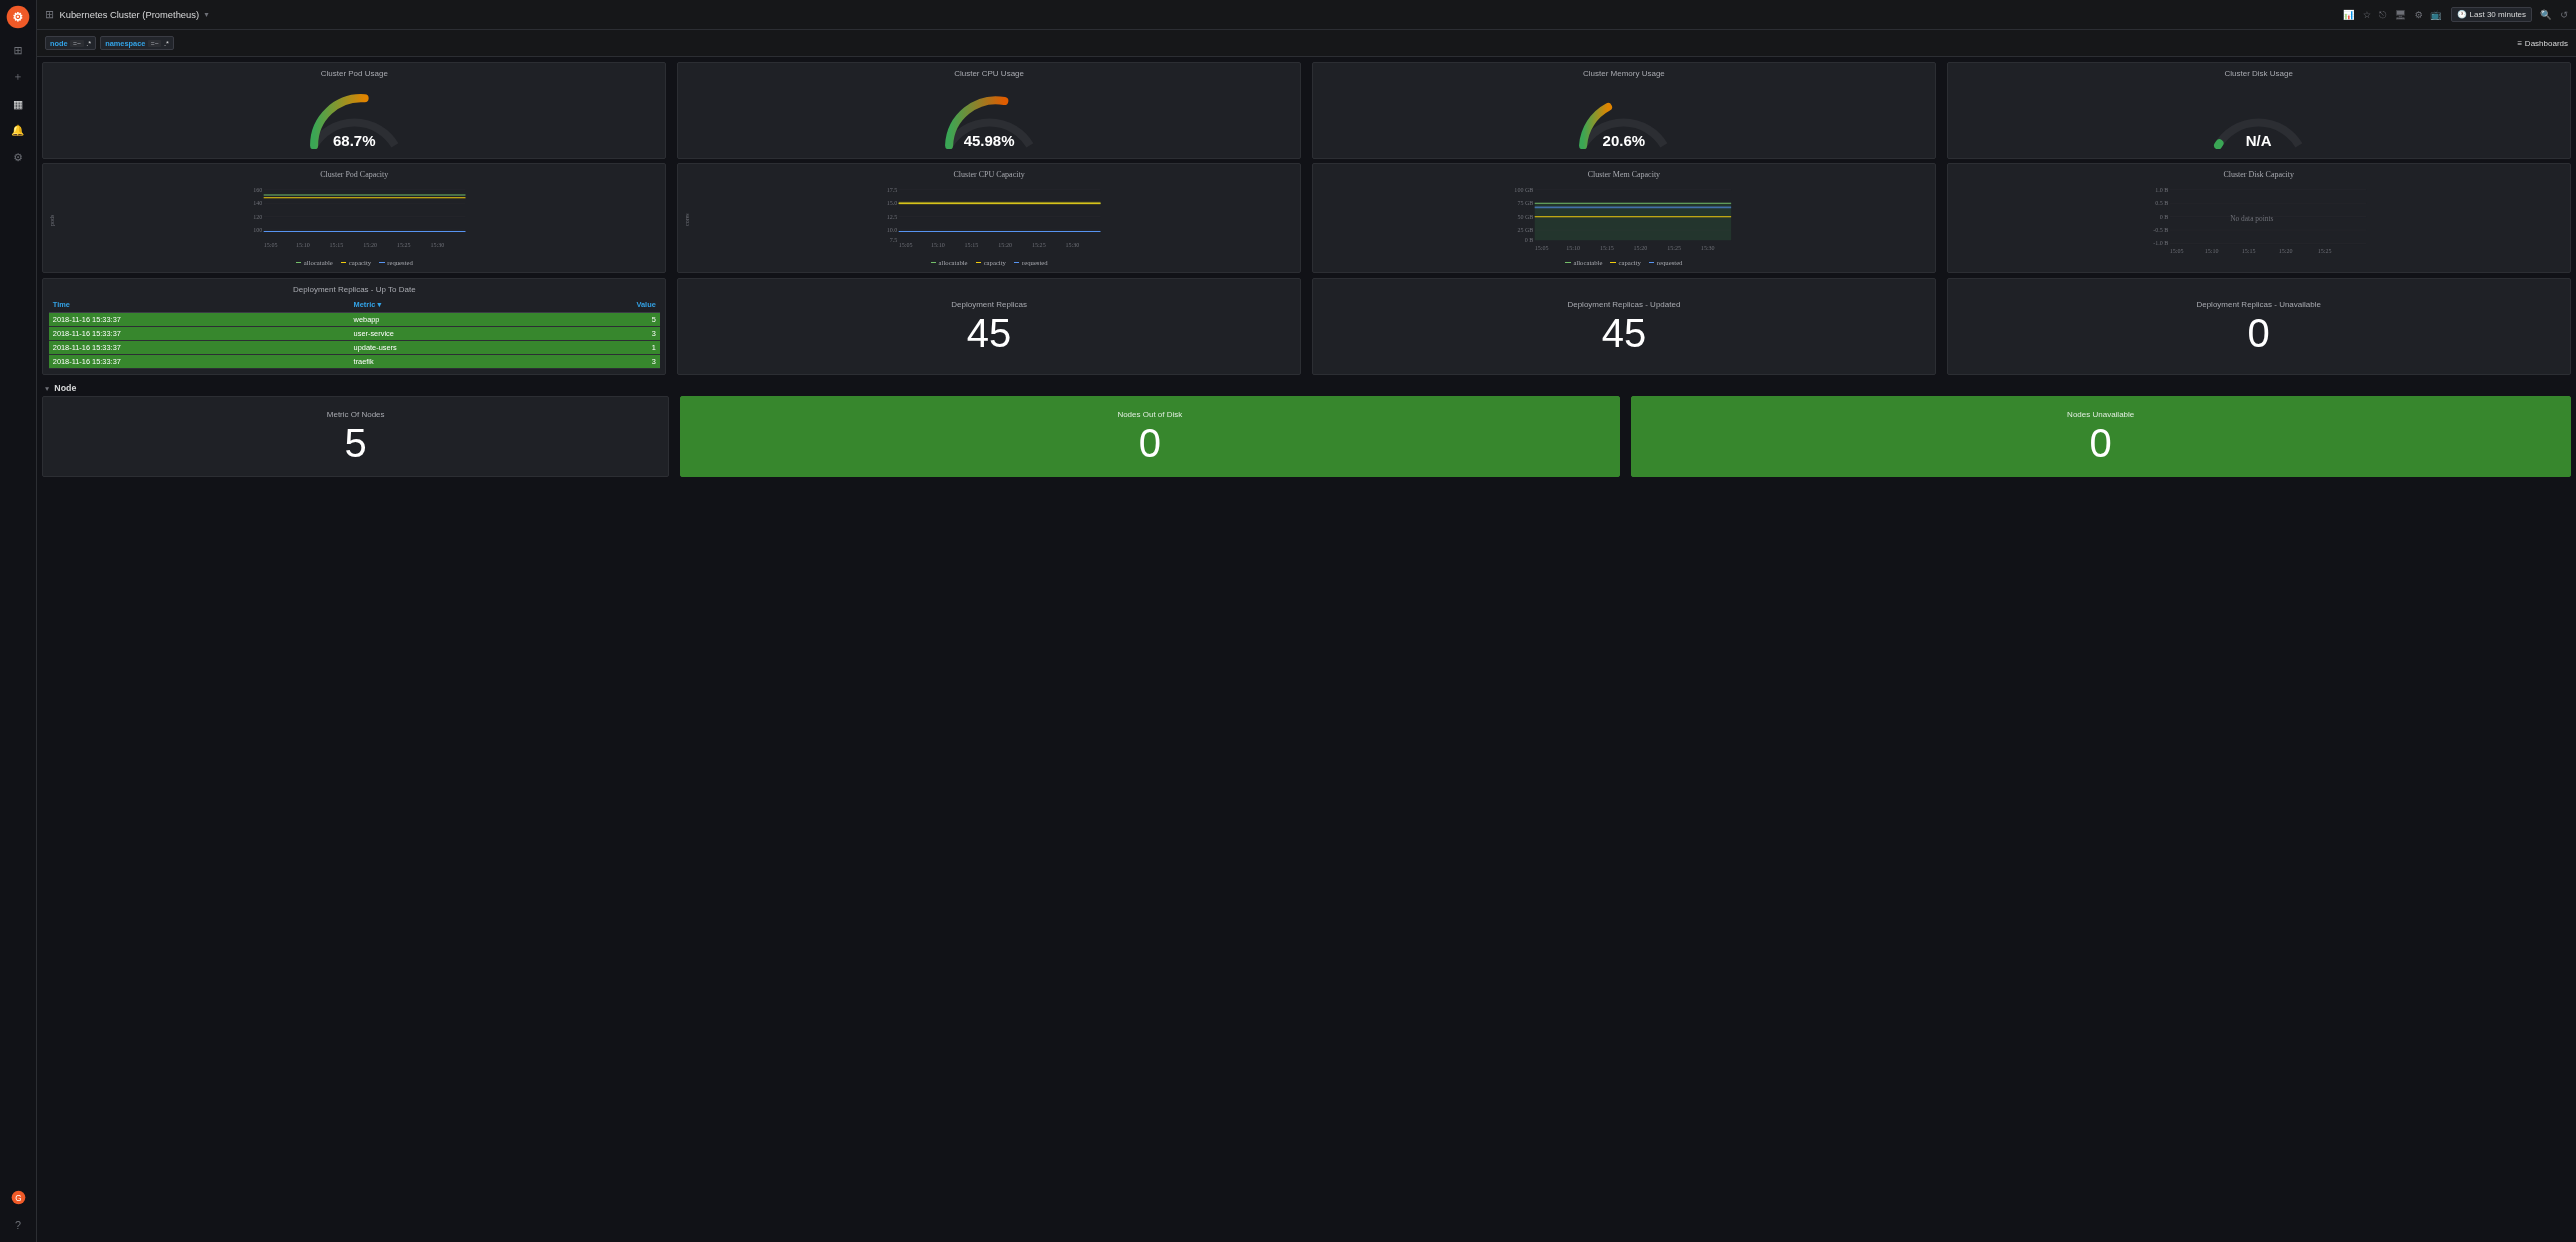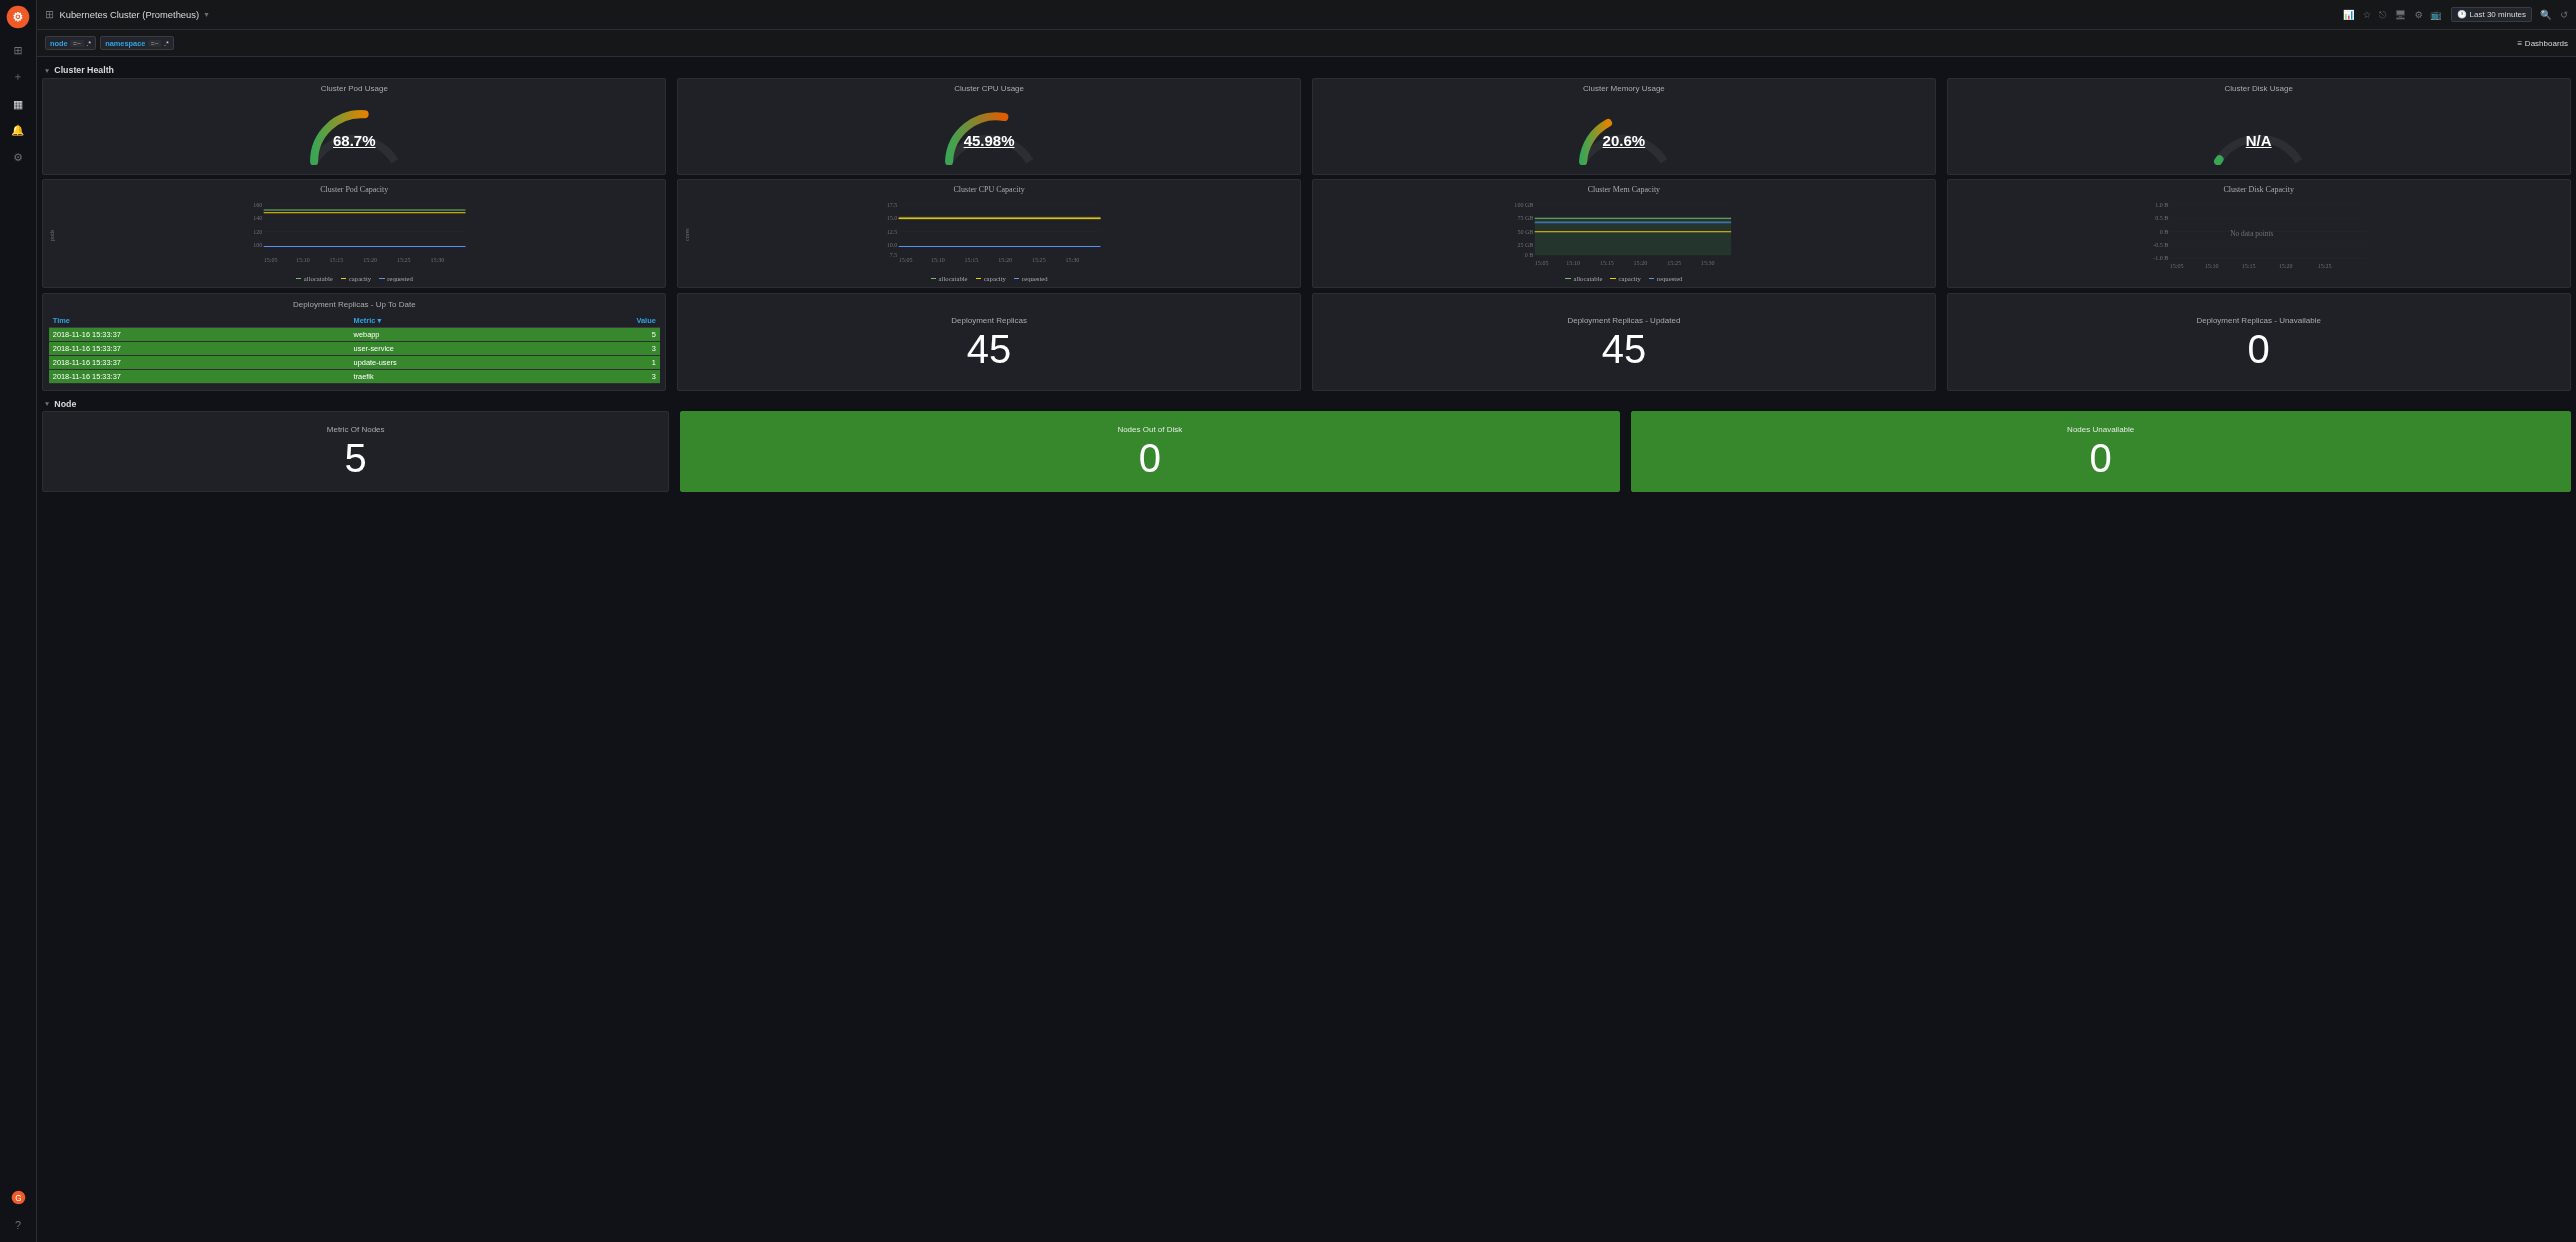--- a/index.html
+++ b/index.html
@@ -188,28 +188,27 @@
       padding: 6.7px 0 3.4px;
     }
     .gauge-wrap {
       position: relative;
       width: 101px;
       height: 61px;
     }
     .gauge-svg { width: 101px; height: 61px; }
     .gauge-value {
       position: absolute;
-      bottom: 16px;
+      bottom: 0;
       left: 50%;
       transform: translateX(-50%);
       font-size: 15px;
       font-weight: 700;
       color: #fff;
       white-space: nowrap;
-      text-decoration: underline;
     }
 
     
     .chart-legend {
       display: flex;
       gap: 8px;
       justify-content: center;
       flex-wrap: wrap;
       margin-top: 2.7px;
     }
@@ -351,24 +350,20 @@
     <div class="filterbar-spacer"></div>
     <div class="dashboards-btn">
       <span>≡</span>
       <span>Dashboards</span>
     </div>
   </div>
 
   <div class="content">
 
     <div class="section">
-      <div class="section-header">
-        <span class="chevron">▼</span>
-        <span>Cluster Health</span>
-      </div>
 
       <div class="panel-grid panel-grid-4">
 
         <div class="panel">
           <div class="panel-title">Cluster Pod Usage</div>
           <div class="gauge-container">
             <div class="gauge-wrap">
               <svg class="gauge-svg" viewBox="0 0 150 90">
 
                 <path d="M15,85 A70,70 0 0,1 135,85" fill="none" stroke="#2c2e33" stroke-width="12"></path>

